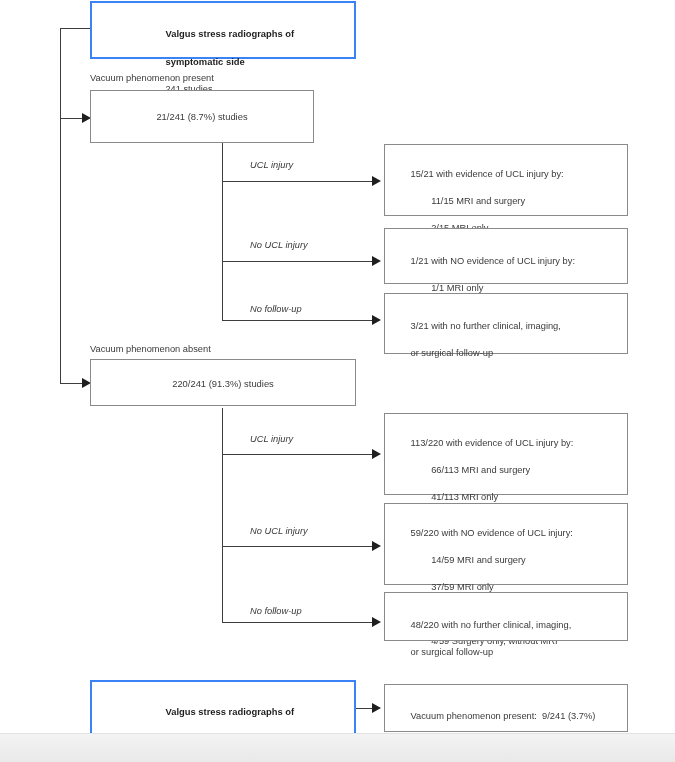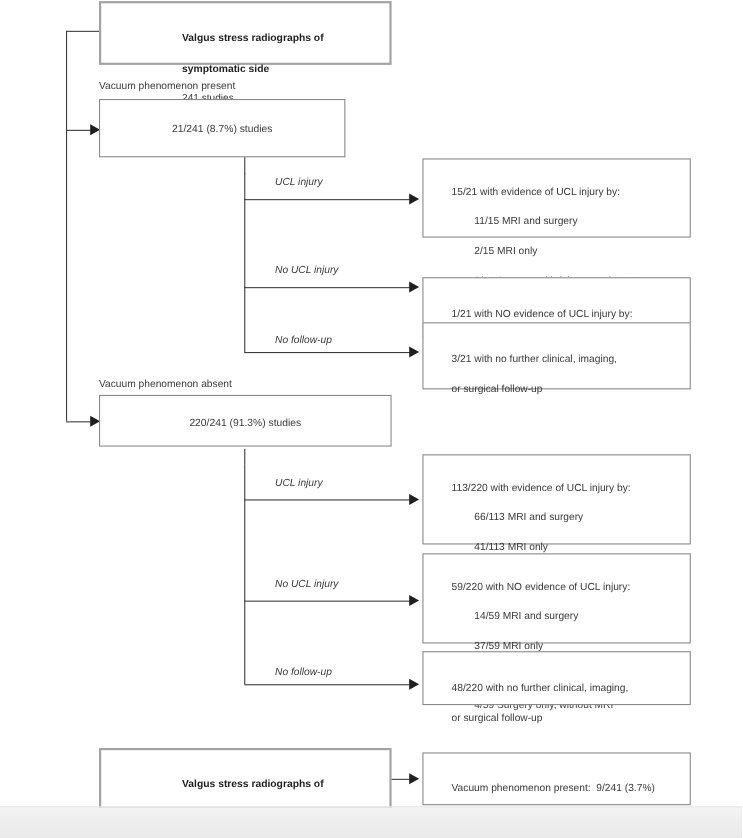--- a/index.html
+++ b/index.html
@@ -17,21 +17,21 @@
     -webkit-font-smoothing: antialiased;
   }
   
   .box {
     position: absolute;
     box-sizing: border-box;
     background: #ffffff;
     color: #2b2b2b;
   }
   .box-strong {
-    border: 2px solid #a3a3a3;
+    border: 2px solid #3b82f6;
   }
   .box-light {
     border: 1px solid #8a8a8a;
   }
   .box-inner {
     position: absolute;
     line-height: 13.5px;
     font-size: 9.3px;
     color: #3a3a3a;
     white-space: pre;
@@ -154,21 +154,21 @@
       <span>15/21 with evidence of UCL injury by:</span><br>
       <span>        11/15 MRI and surgery</span><br>
       <span>        2/15 MRI only</span><br>
       <span>        2/15 Surgery, with false negative MRI</span>
     </div>
   </div>
 
   <div class="edge-label" style="left:250px; top:240px;">No UCL injury</div>
   <div class="hline" style="left:222px; top:261px; width:152px;"></div>
   <div class="arrow" style="left:372px; top:256px;"></div>
-  <div class="box box-light" style="left:384px; top:228px; width:244px; height:56px;margin-top:24px;">
+  <div class="box box-light" style="left:384px; top:228px; width:244px; height:56px;">
     <div class="box-inner" style="left:10px; top:12px;">
       <span>1/21 with NO evidence of UCL injury by:</span><br>
       <span>        1/1 MRI only</span>
     </div>
   </div>
 
   <div class="edge-label" style="left:250px; top:304px;">No follow-up</div>
   <div class="hline" style="left:222px; top:320px; width:152px;"></div>
   <div class="arrow" style="left:372px; top:315px;"></div>
   <div class="box box-light" style="left:384px; top:293px; width:244px; height:61px;">

